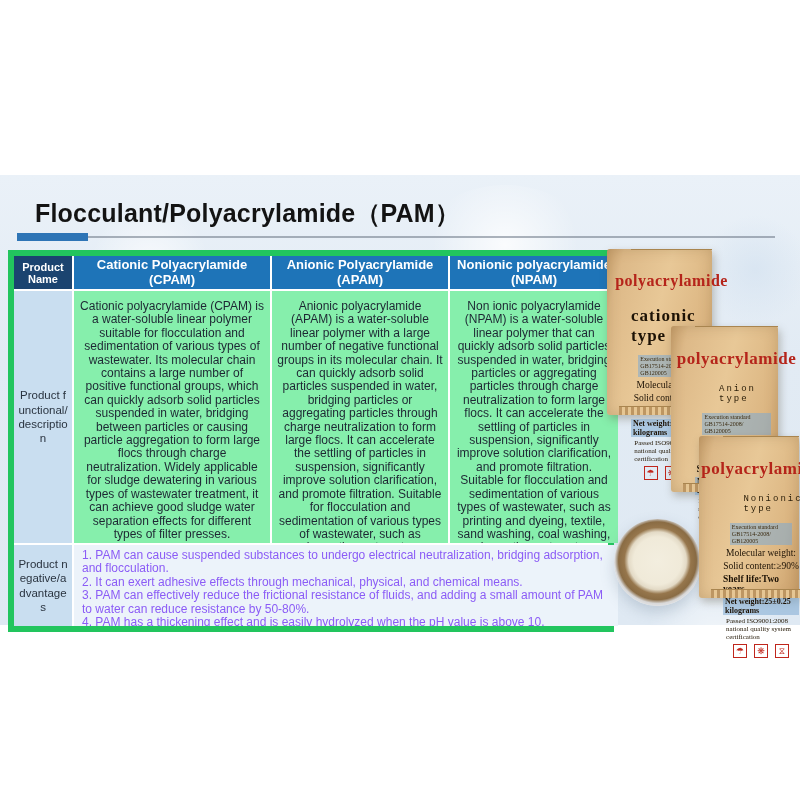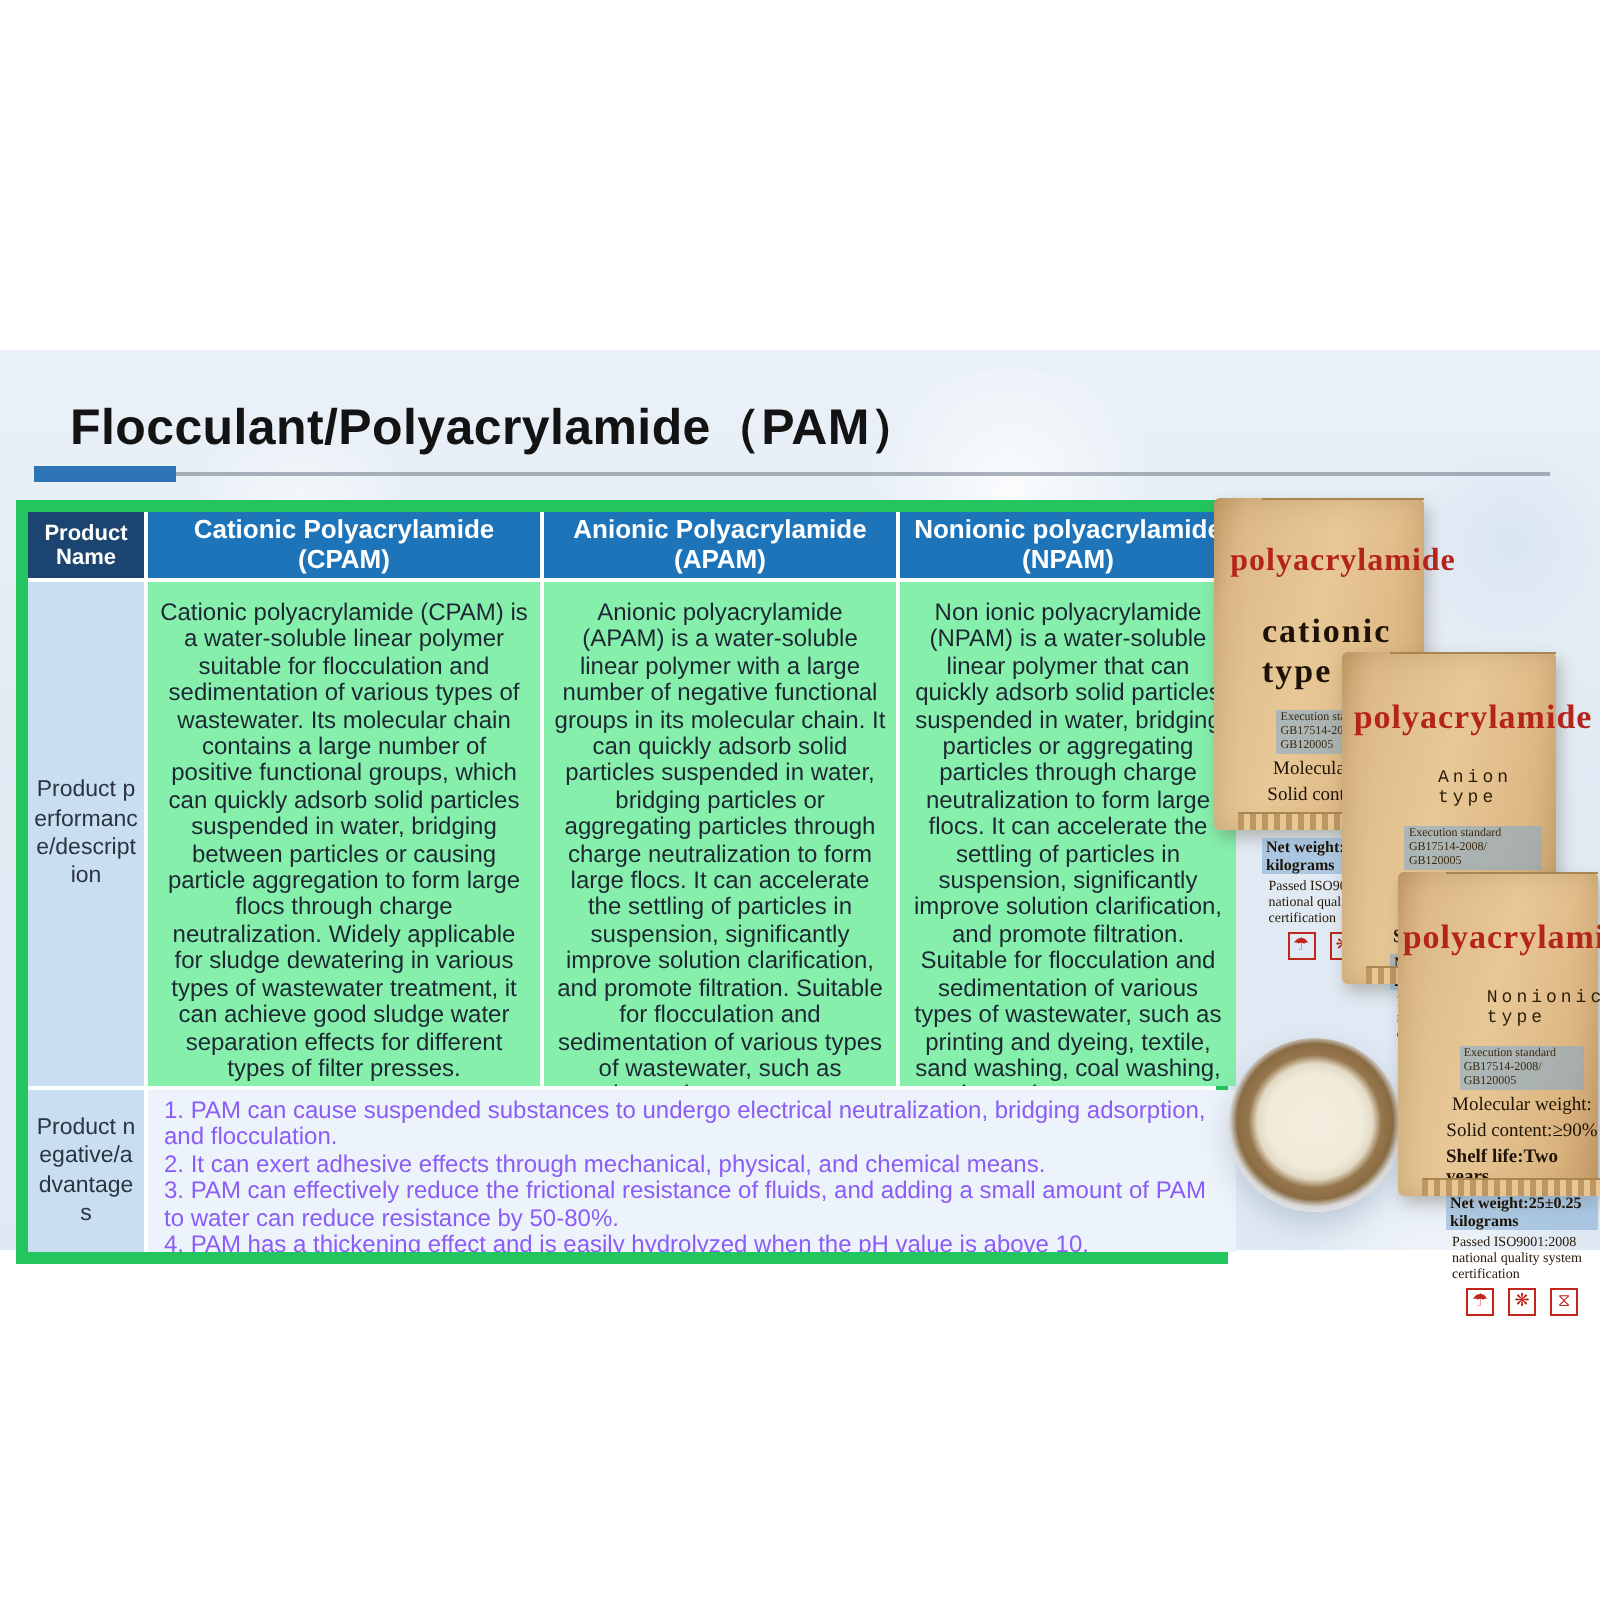--- a/index.html
+++ b/index.html
@@ -83,21 +83,21 @@
 
   <div class="ptable">
     <div class="cell corner">Product Name</div>
     <div class="cell chead">Cationic Polyacrylamide
 (CPAM)</div>
     <div class="cell chead">Anionic Polyacrylamide
 (APAM)</div>
     <div class="cell chead">Nonionic polyacrylamide
 (NPAM)</div>
 
-    <div class="cell rowlabel">Product performance/description</div>
+    <div class="cell rowlabel">Product functional/description</div>
     <div class="cell desc">Cationic polyacrylamide (CPAM) is a water-soluble linear polymer suitable for flocculation and sedimentation of various types of wastewater. Its molecular chain contains a large number of positive functional groups, which can quickly adsorb solid particles suspended in water, bridging between particles or causing particle aggregation to form large flocs through charge neutralization. Widely applicable for sludge dewatering in various types of wastewater treatment, it can achieve good sludge water separation effects for different types of filter presses.</div>
     <div class="cell desc">Anionic polyacrylamide (APAM) is a water-soluble linear polymer with a large number of negative functional groups in its molecular chain. It can quickly adsorb solid particles suspended in water, bridging particles or aggregating particles through charge neutralization to form large flocs. It can accelerate the settling of particles in suspension, significantly improve solution clarification, and promote filtration. Suitable for flocculation and sedimentation of various types of wastewater, such as domestic wastewater, industrial wastewater, sand washing, coal washing, etc.</div>
     <div class="cell desc">Non ionic polyacrylamide (NPAM) is a water-soluble linear polymer that can quickly adsorb solid particles suspended in water, bridging particles or aggregating particles through charge neutralization to form large flocs. It can accelerate the settling of particles in suspension, significantly improve solution clarification, and promote filtration. Suitable for flocculation and sedimentation of various types of wastewater, such as printing and dyeing, textile, sand washing, coal washing, domestic wastewater, industrial wastewater, etc.</div>
 
     <div class="cell rowlabel">Product negative/advantages</div>
     <div class="cell features">
       <div>1. PAM can cause suspended substances to undergo electrical neutralization, bridging adsorption, and flocculation.</div>
       <div>2. It can exert adhesive effects through mechanical, physical, and chemical means.</div>
       <div>3. PAM can effectively reduce the frictional resistance of fluids, and adding a small amount of PAM to water can reduce resistance by 50-80%.</div>
       <div>4. PAM has a thickening effect and is easily hydrolyzed when the pH value is above 10.</div>

